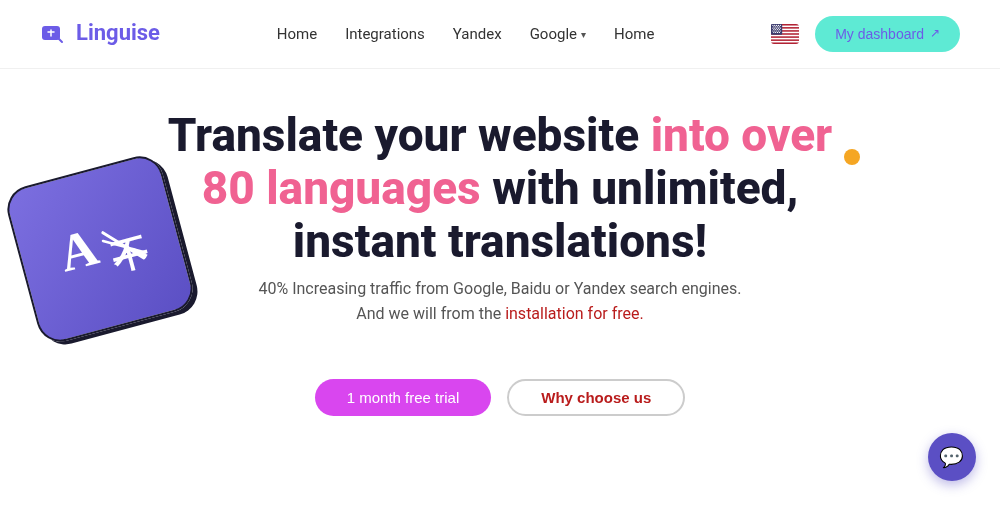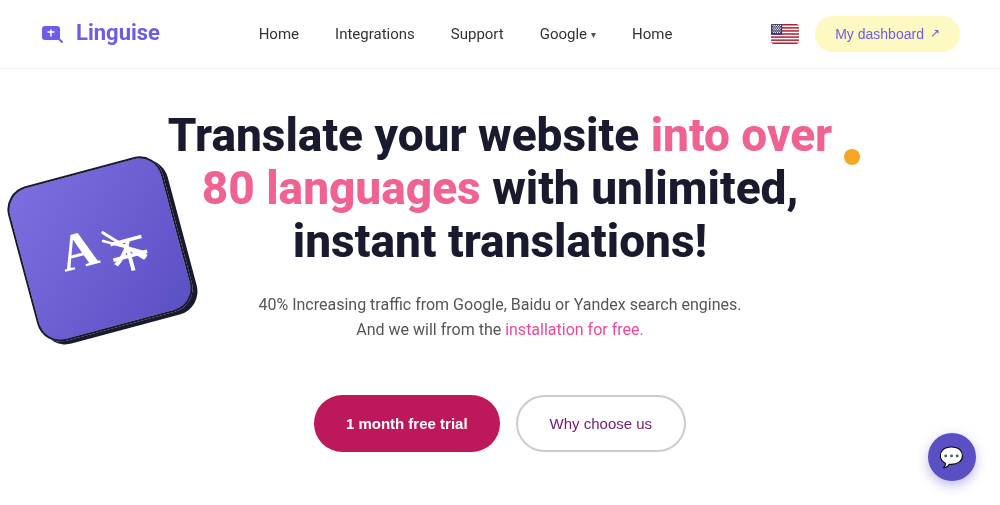--- a/index.html
+++ b/index.html
@@ -41,21 +41,21 @@
 
     .logo-text {
       font-size: 22px;
       font-weight: 700;
       color: #6c5ce7;
     }
 
     .nav-links {
       display: flex;
       align-items: flex-end;
-      gap: 36px;
+      gap: 28px;
     }
 
     .nav-link {
       font-size: 15px;
       color: #333;
       cursor: pointer;
       text-decoration: none;
       display: flex;
       align-items: center;
       gap: 4px;
@@ -67,21 +67,21 @@
       gap: 16px;
     }
 
     .flag-icon {
       width: 28px;
       height: 20px;
       cursor: pointer;
     }
 
     .dashboard-btn {
-      background: #fef9c3;
+      background: #5eead4;
       color: #6c5ce7;
       border: none;
       border-radius: 24px;
       padding: 10px 20px;
       font-size: 14px;
       font-weight: 500;
       cursor: pointer;
       display: flex;
       gap: 6px;
     }
@@ -95,64 +95,64 @@
       padding: 40px 40px 20px;
       position: relative;
     }
 
     .hero-title {
       font-size: 46px;
       font-weight: 800;
       color: #1a1a2e;
       line-height: 1.15;
       max-width: 720px;
-      margin-bottom: 24px;
+      margin-bottom: 8px;
       text-align: center;
     }
 
     .hero-title .highlight {
       color: #f06292;
     }
 
     .hero-subtitle {
       font-size: 16px;
       color: #555;
       line-height: 1.6;
       margin-bottom: 52px;
     }
 
     .hero-subtitle a {
-      color: #ec4899;
+      color: #b91c1c;
       text-decoration: none;
     }
 
     .hero-buttons {
       display: flex;
       gap: 16px;
     }
 
     .btn-primary {
-      background: #be185d;
+      background: #d946ef;
       color: #fff;
       border: none;
       border-radius: 30px;
       padding: 6px 32px;
       font-size: 15px;
-      font-weight: 700;
+      font-weight: 400;
       cursor: pointer;
     }
 
     .btn-secondary {
       background: #fff;
-      color: #701a75;
+      color: #b91c1c;
       border: 2px solid #ccc;
       border-radius: 30px;
-      padding: 18px 32px;
+      padding: 8px 32px;
       font-size: 15px;
-      font-weight: 400;
+      font-weight: 700;
       cursor: pointer;
     }
 
     
     .translate-icon-container {
       position: absolute;
       left: 20px;
       top: 100px;
       transform: rotate(-15deg);
     }
@@ -229,21 +229,21 @@
       <rect x="2" y="6" width="18" height="14" rx="3" fill="#6c5ce7"></rect>
       <path d="M8 12 L14 12 M11 10 L11 16" stroke="white" stroke-width="1.5" stroke-linecap="round"></path>
       <path d="M16 16 L22 22" stroke="#6c5ce7" stroke-width="2" stroke-linecap="round"></path>
     </svg>
     <span class="logo-text">Linguise</span>
   </div>
 
   <div class="nav-links">
     <a class="nav-link">Home</a>
     <a class="nav-link">Integrations</a>
-    <a class="nav-link">Support</a>
+    <a class="nav-link">Yandex</a>
     <a class="nav-link">
       <span>Google</span>
       <span class="chevron">▾</span>
     </a>
     <a class="nav-link">Home</a>
   </div>
 
   <div class="nav-right">
 
     <svg class="flag-icon" viewBox="0 0 28 20" xmlns="http://www.w3.org/2000/svg">

